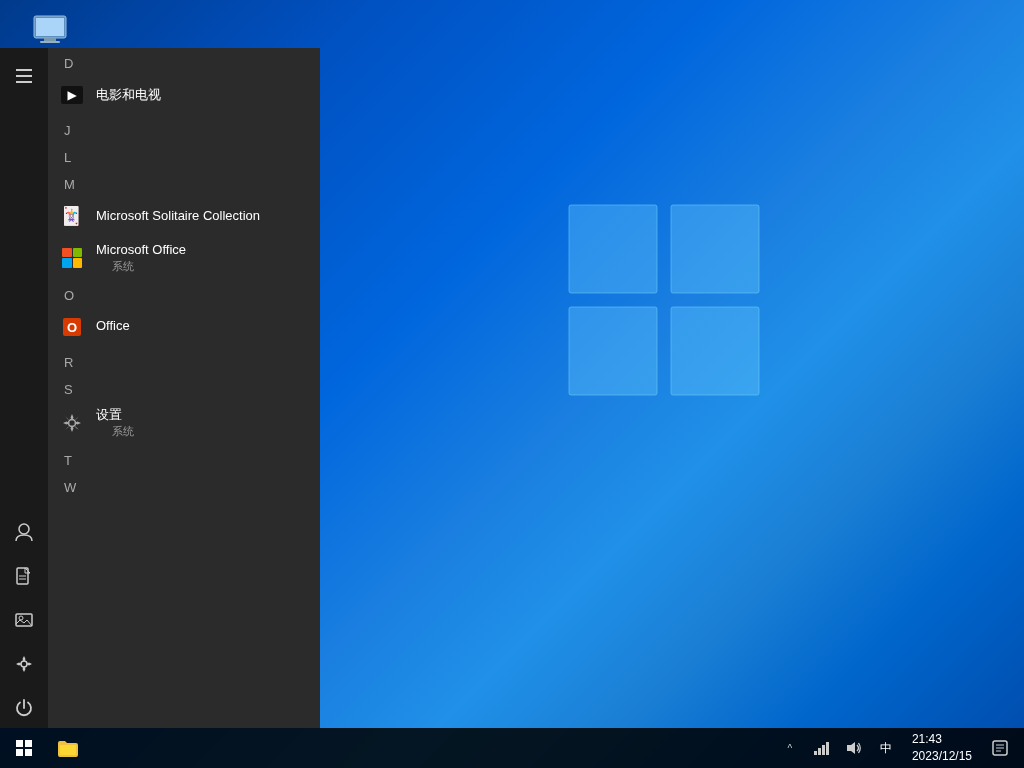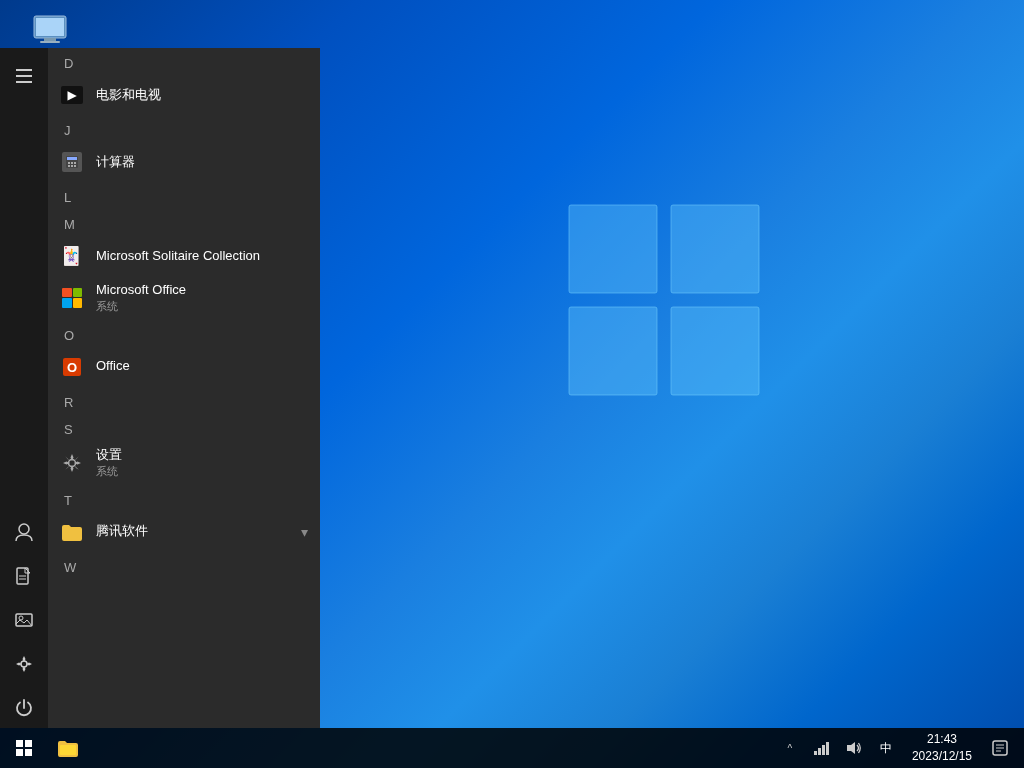--- a/index.html
+++ b/index.html
@@ -127,21 +127,21 @@
       height: 24px;
       flex-shrink: 0;
       display: flex;
       align-items: center;
       justify-content: center;
       font-size: 16px;
     }
 
     .app-info { display: flex; flex-direction: column; }
     .app-name { font-size: 13px; color: #fff; line-height: 1.3; }
-    .app-sub { font-size: 11px; color: #999; }
+    .app-sub { font-size: 11px; color: #999; margin-left: 16px; }
 
     .app-item-right {
       margin-left: auto;
       color: #888;
       font-size: 14px;
     }
 
     
     #taskbar {
       position: absolute;
@@ -192,21 +192,21 @@
       align-items: center;
       justify-content: center;
       cursor: pointer;
       color: #ddd;
       font-size: 13px;
     }
 
     .tray-time {
       display: flex;
       flex-direction: column;
-      align-items: center;
+      align-items: flex-start;
       justify-content: center;
       color: white;
       font-size: 12px;
       line-height: 1.4;
       padding: 12px 8px;
       cursor: pointer;
       height: 40px;
       min-width: 64px;
     }
 
@@ -355,39 +355,20 @@
           <div class="film-icon-wrap">
             <span style="color:#fff; font-size:12px;">▶</span>
           </div>
         </div>
         <div class="app-info">
           <span class="app-name">电影和电视</span>
         </div>
       </div>
 
       <div class="section-letter">J</div>
-      <div class="app-item">
-        <div class="app-icon">
-          <div class="calc-icon">
-            <svg width="14" height="14" viewBox="0 0 14 14">
-              <rect x="1" y="1" width="12" height="12" rx="1" fill="#444"></rect>
-              <rect x="2" y="2" width="10" height="3" fill="#8af"></rect>
-              <circle cx="4" cy="8" r="1" fill="#ccc"></circle>
-              <circle cx="7" cy="8" r="1" fill="#ccc"></circle>
-              <circle cx="10" cy="8" r="1" fill="#ccc"></circle>
-              <circle cx="4" cy="11" r="1" fill="#ccc"></circle>
-              <circle cx="7" cy="11" r="1" fill="#ccc"></circle>
-              <circle cx="10" cy="11" r="1" fill="#ccc"></circle>
-            </svg>
-          </div>
-        </div>
-        <div class="app-info">
-          <span class="app-name">计算器</span>
-        </div>
-      </div>
 
       <div class="section-letter">L</div>
 
       <div class="section-letter">M</div>
       <div class="app-item">
         <div class="app-icon">
           <span style="font-size:18px;">🃏</span>
         </div>
         <div class="app-info">
           <span class="app-name">Microsoft Solitaire Collection</span>
@@ -438,31 +419,20 @@
                      M16.8 16.8 L14 15 L12.2 12.2 L14.5 14.5 Z" fill="#aaa"></path>
           </svg>
         </div>
         <div class="app-info">
           <span class="app-name">设置</span>
           <span class="app-sub">系统</span>
         </div>
       </div>
 
       <div class="section-letter">T</div>
-      <div class="app-item">
-        <div class="app-icon">
-          <svg width="22" height="18" viewBox="0 0 22 18">
-            <path d="M1 4 Q1 2 3 2 L8 2 L10 4 L19 4 Q21 4 21 6 L21 16 Q21 18 19 18 L3 18 Q1 18 1 16 Z" fill="#f0c040"></path>
-          </svg>
-        </div>
-        <div class="app-info">
-          <span class="app-name">腾讯软件</span>
-        </div>
-        <div class="app-item-right">▾</div>
-      </div>
 
       <div class="section-letter">W</div>
     </div>
   </div>
 
   <div id="taskbar">
 
     <div class="taskbar-start">
       <svg width="16" height="16" viewBox="0 0 16 16">
         <rect x="0" y="0" width="7" height="7" fill="white"></rect>

